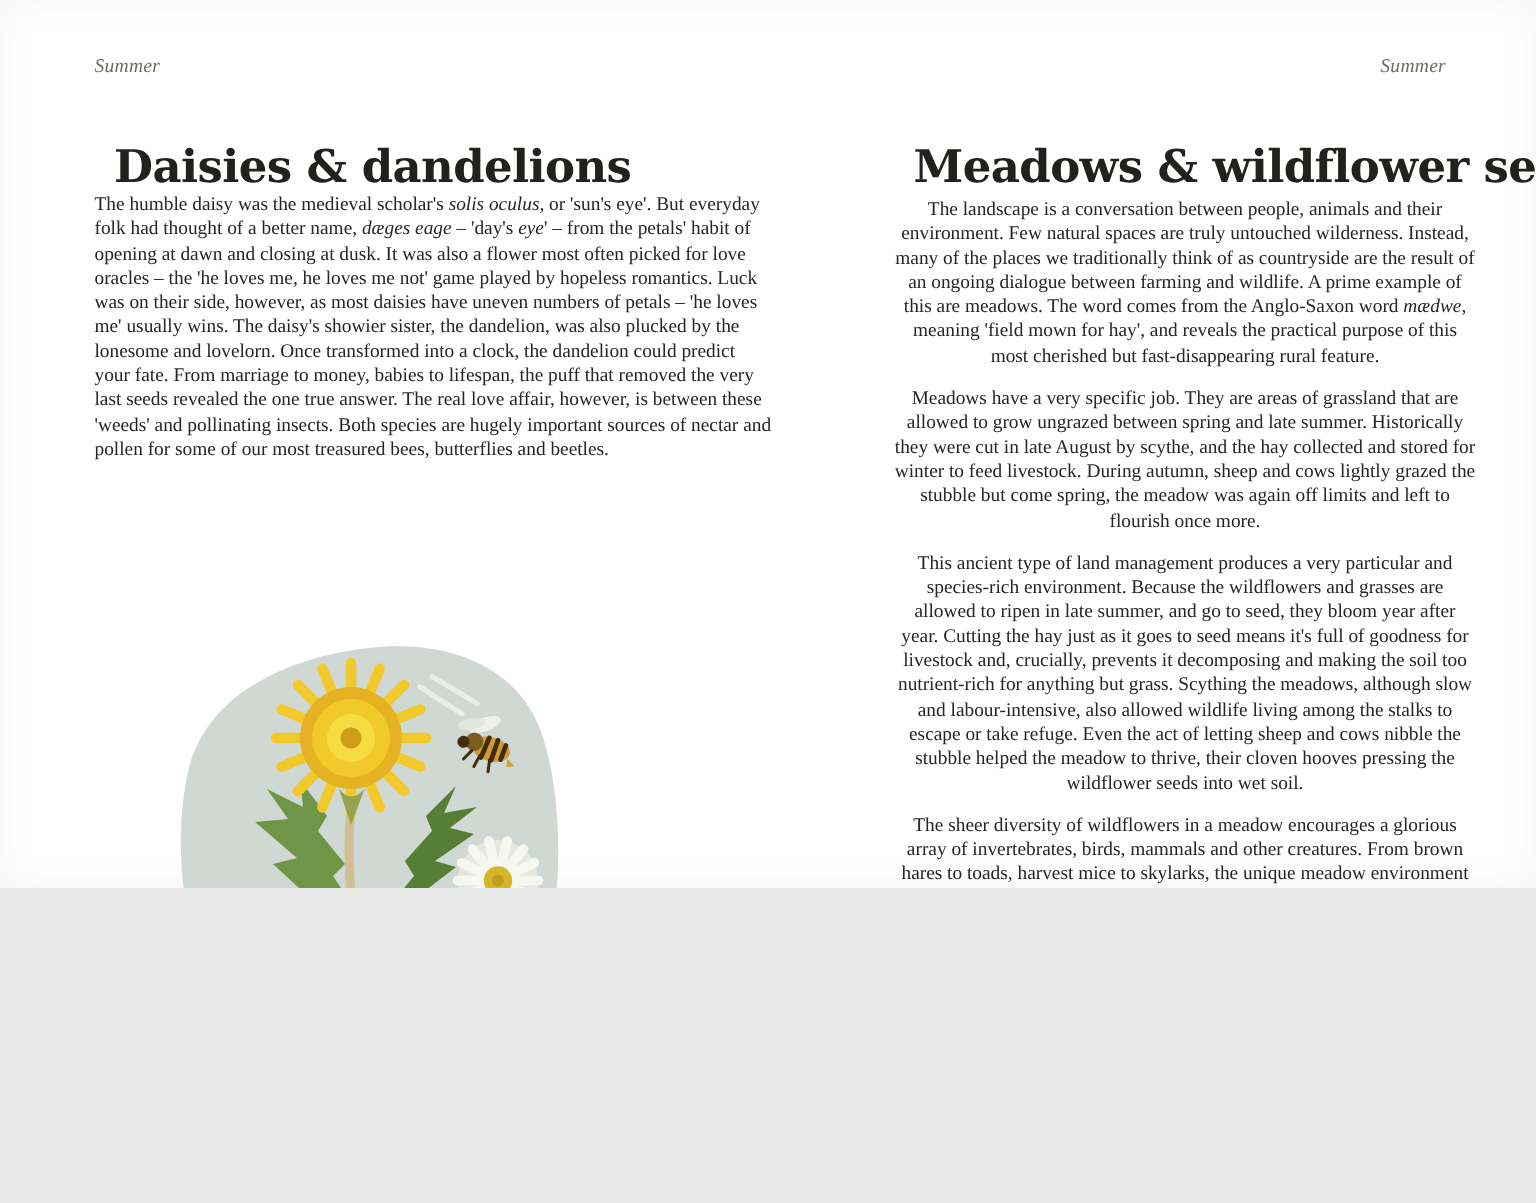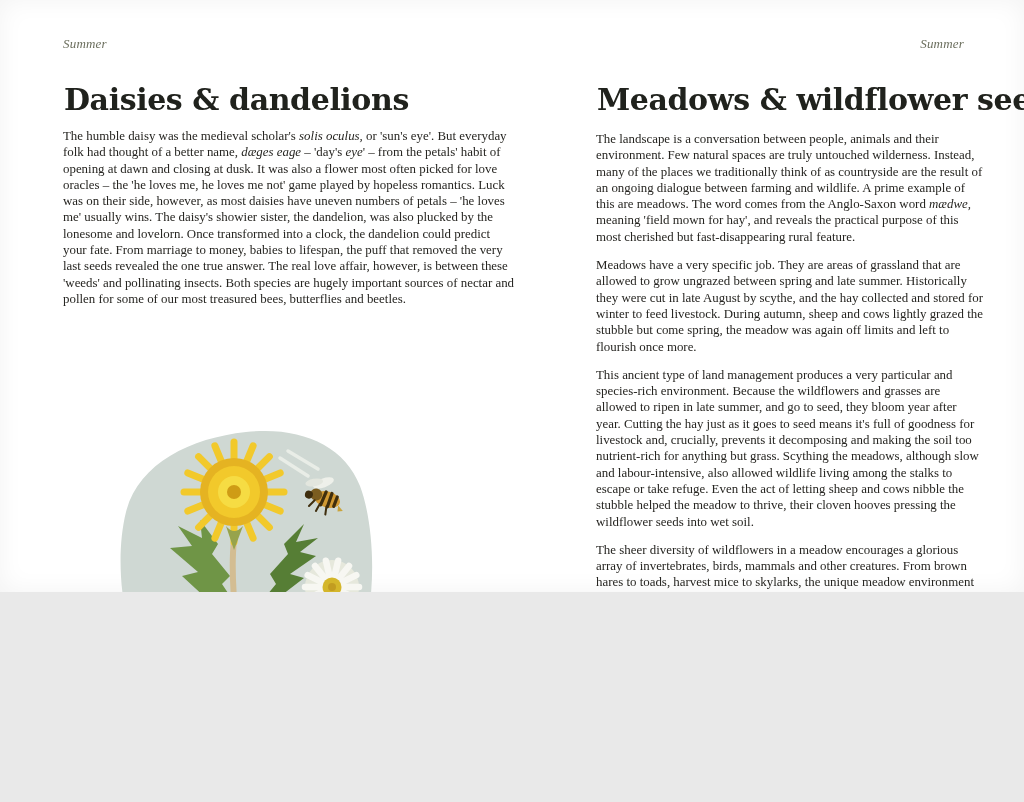--- a/index.html
+++ b/index.html
@@ -9,31 +9,31 @@
     box-shadow:inset 0 0 26px rgba(0,0,0,.05);
     overflow:hidden;
   }
   .running-head{
     position:absolute;font-style:italic;font-size:13px;letter-spacing:.2px;
     color:var(--running-head,#6b6e5d);
   }
   .rh-left{left:63px;top:36px;}
   .rh-right{left:596px;top:36px;width:368px;text-align:right;}
   .title{
-    position:absolute;margin:2px;font-family:"DejaVu Serif","Liberation Serif",serif;
+    position:absolute;margin:14px;font-family:"DejaVu Serif","Liberation Serif",serif;
     font-weight:700;font-size:30px;line-height:1.05;letter-spacing:-.4px;
     color:var(--heading-ink,#20221d);white-space:nowrap;
   }
   .title-left{left:62px;top:82px;}
   .title-right{left:595px;top:82px;}
   .bodycol{position:absolute;color:var(--ink,#262521);font-size:12.9px;line-height:16.3px;}
   .bodycol p{margin:0 0 12px 0;}
   .bodycol em{font-style:italic;}
   .col-left{left:63px;top:128px;width:452px;}
-  .col-right{left:596px;top:131px;width:388px;}
+  .col-right{left:596px;top:131px;width:388px;text-align:center;}
   .page-num{position:absolute;font-size:13px;color:var(--page-number,#3c3b37);}
   .pn-left{left:63px;top:748px;}
   .pn-right{left:596px;top:748px;width:368px;text-align:left;}
   figure.illustration{position:absolute;left:112px;top:424px;width:268px;height:284px;margin:0;}
   
   .f-blob{fill:var(--blob,#cfd8d3);}
   .f-ground{fill:var(--ground-green,#24401d);}
   .s-grass{stroke:var(--grass-light,#4d6e3c);}
   .f-leaf-mid{fill:var(--leaf-mid,#6f9546);}
   .f-leaf-dark{fill:var(--leaf-dark,#567e35);}

